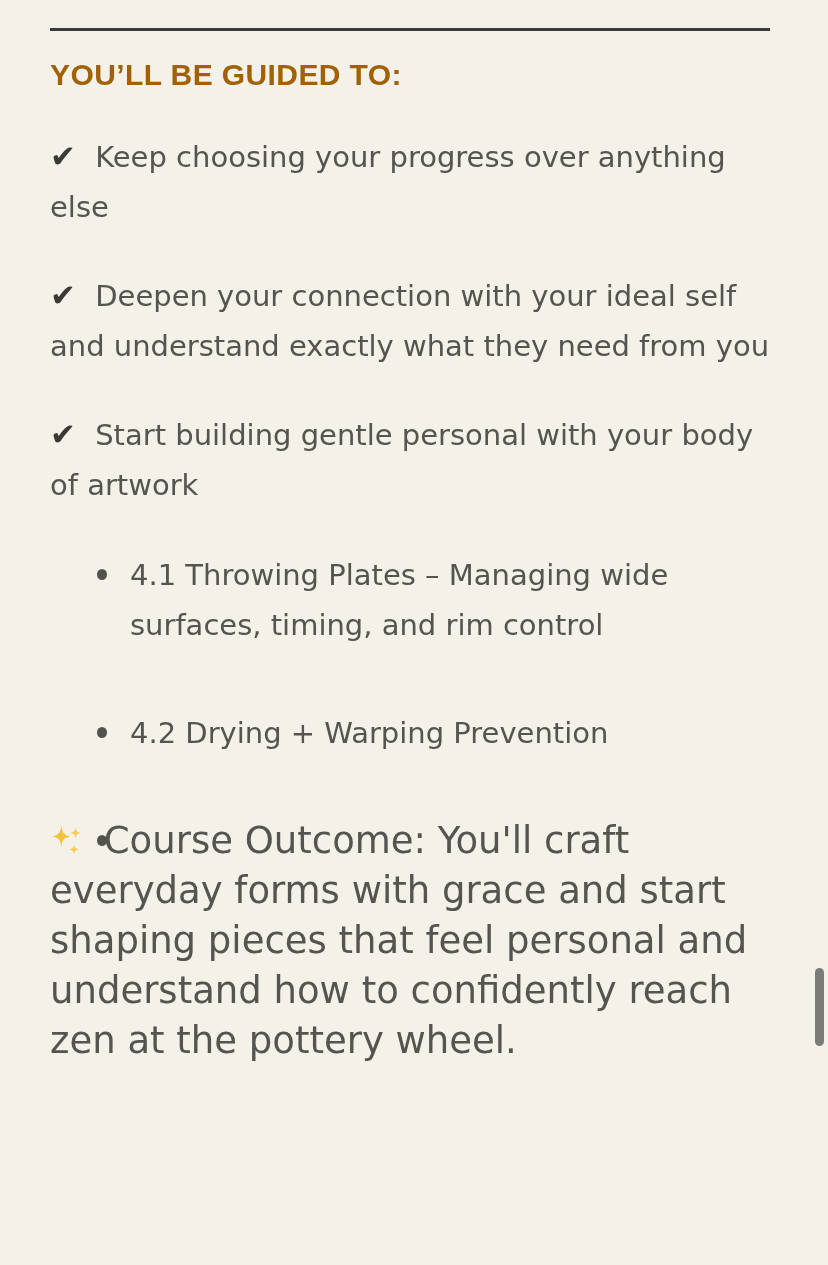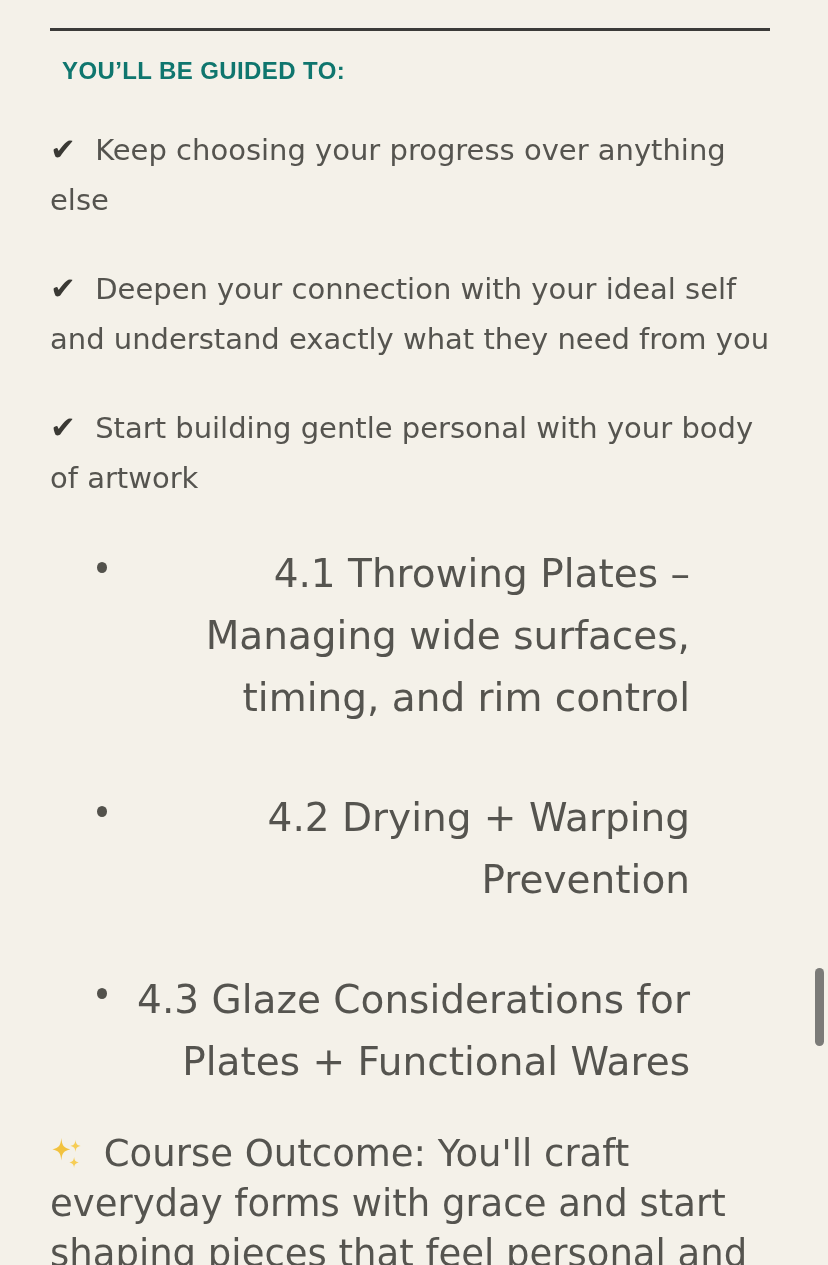--- a/index.html
+++ b/index.html
@@ -31,25 +31,25 @@
     content: "";
     position: absolute;
     left: 0;
     top: 0;
     width: 3px;
     height: 6px;
     background: #3b3b39;
   }
   h2.section-heading {
     font-family: "Liberation Sans", sans-serif;
-    font-size: 24px;
+    font-size: 30px;
     font-weight: 700;
     letter-spacing: 0.4px;
-    color: #0f766e;
-    margin: 26px 0 0 12px;
+    color: #a16207;
+    margin: 26px 0 0 0;
     line-height: 1.2;
   }
   p.check-item {
     font-size: 29px;
     line-height: 50px;
     margin: 38px 0 0 0;
   }
   .check {
     font-family: "DejaVu Sans", sans-serif;
     color: #3a3934;
@@ -57,25 +57,24 @@
     font-weight: 700;
     margin-right: 10px;
   }
   ul.lesson-list {
     list-style: none;
     margin: 40px 0 0 0;
     padding: 0 0 0 80px;
   }
   ul.lesson-list li {
     position: relative;
-    font-size: 39px;
-    line-height: 62px;
+    font-size: 29px;
+    line-height: 50px;
     margin: 0 0 58px 0;
     max-width: 560px;
-    text-align: right;
   }
   ul.lesson-list li:last-child {
     margin-bottom: 0;
   }
   .bullet {
     position: absolute;
     left: -33px;
     top: 19px;
     width: 10px;
     height: 11px;
@@ -132,21 +131,20 @@
     <li>
       <span class="bullet"></span>
       <span>4.1 Throwing Plates – Managing wide surfaces, timing, and rim control</span>
     </li>
     <li>
       <span class="bullet"></span>
       <span>4.2 Drying + Warping Prevention</span>
     </li>
     <li>
       <span class="bullet"></span>
-      <span>4.3 Glaze Considerations for Plates + Functional Wares</span>
     </li>
   </ul>
 
   <p class="outcome">
     <span class="sparkles">
       <svg width="34" height="34" viewBox="0 0 36 36" aria-hidden="true">
         <path fill="#f2c23e" d="M12 1 C12.7 9 14.5 11.3 21.5 13 C14.5 14.7 12.7 17 12 25 C11.3 17 9.5 14.7 2.5 13 C9.5 11.3 11.3 9 12 1 Z"></path>
         <path fill="#f6cd55" d="M27 3 C27.4 7.4 28.4 8.6 32.5 9.5 C28.4 10.4 27.4 11.6 27 16 C26.6 11.6 25.6 10.4 21.5 9.5 C25.6 8.6 26.6 7.4 27 3 Z"></path>
         <path fill="#f6cd55" d="M25.5 21 C25.9 25 26.8 26.1 30.5 27 C26.8 27.9 25.9 29 25.5 33 C25.1 29 24.2 27.9 20.5 27 C24.2 26.1 25.1 25 25.5 21 Z"></path>
       </svg>

